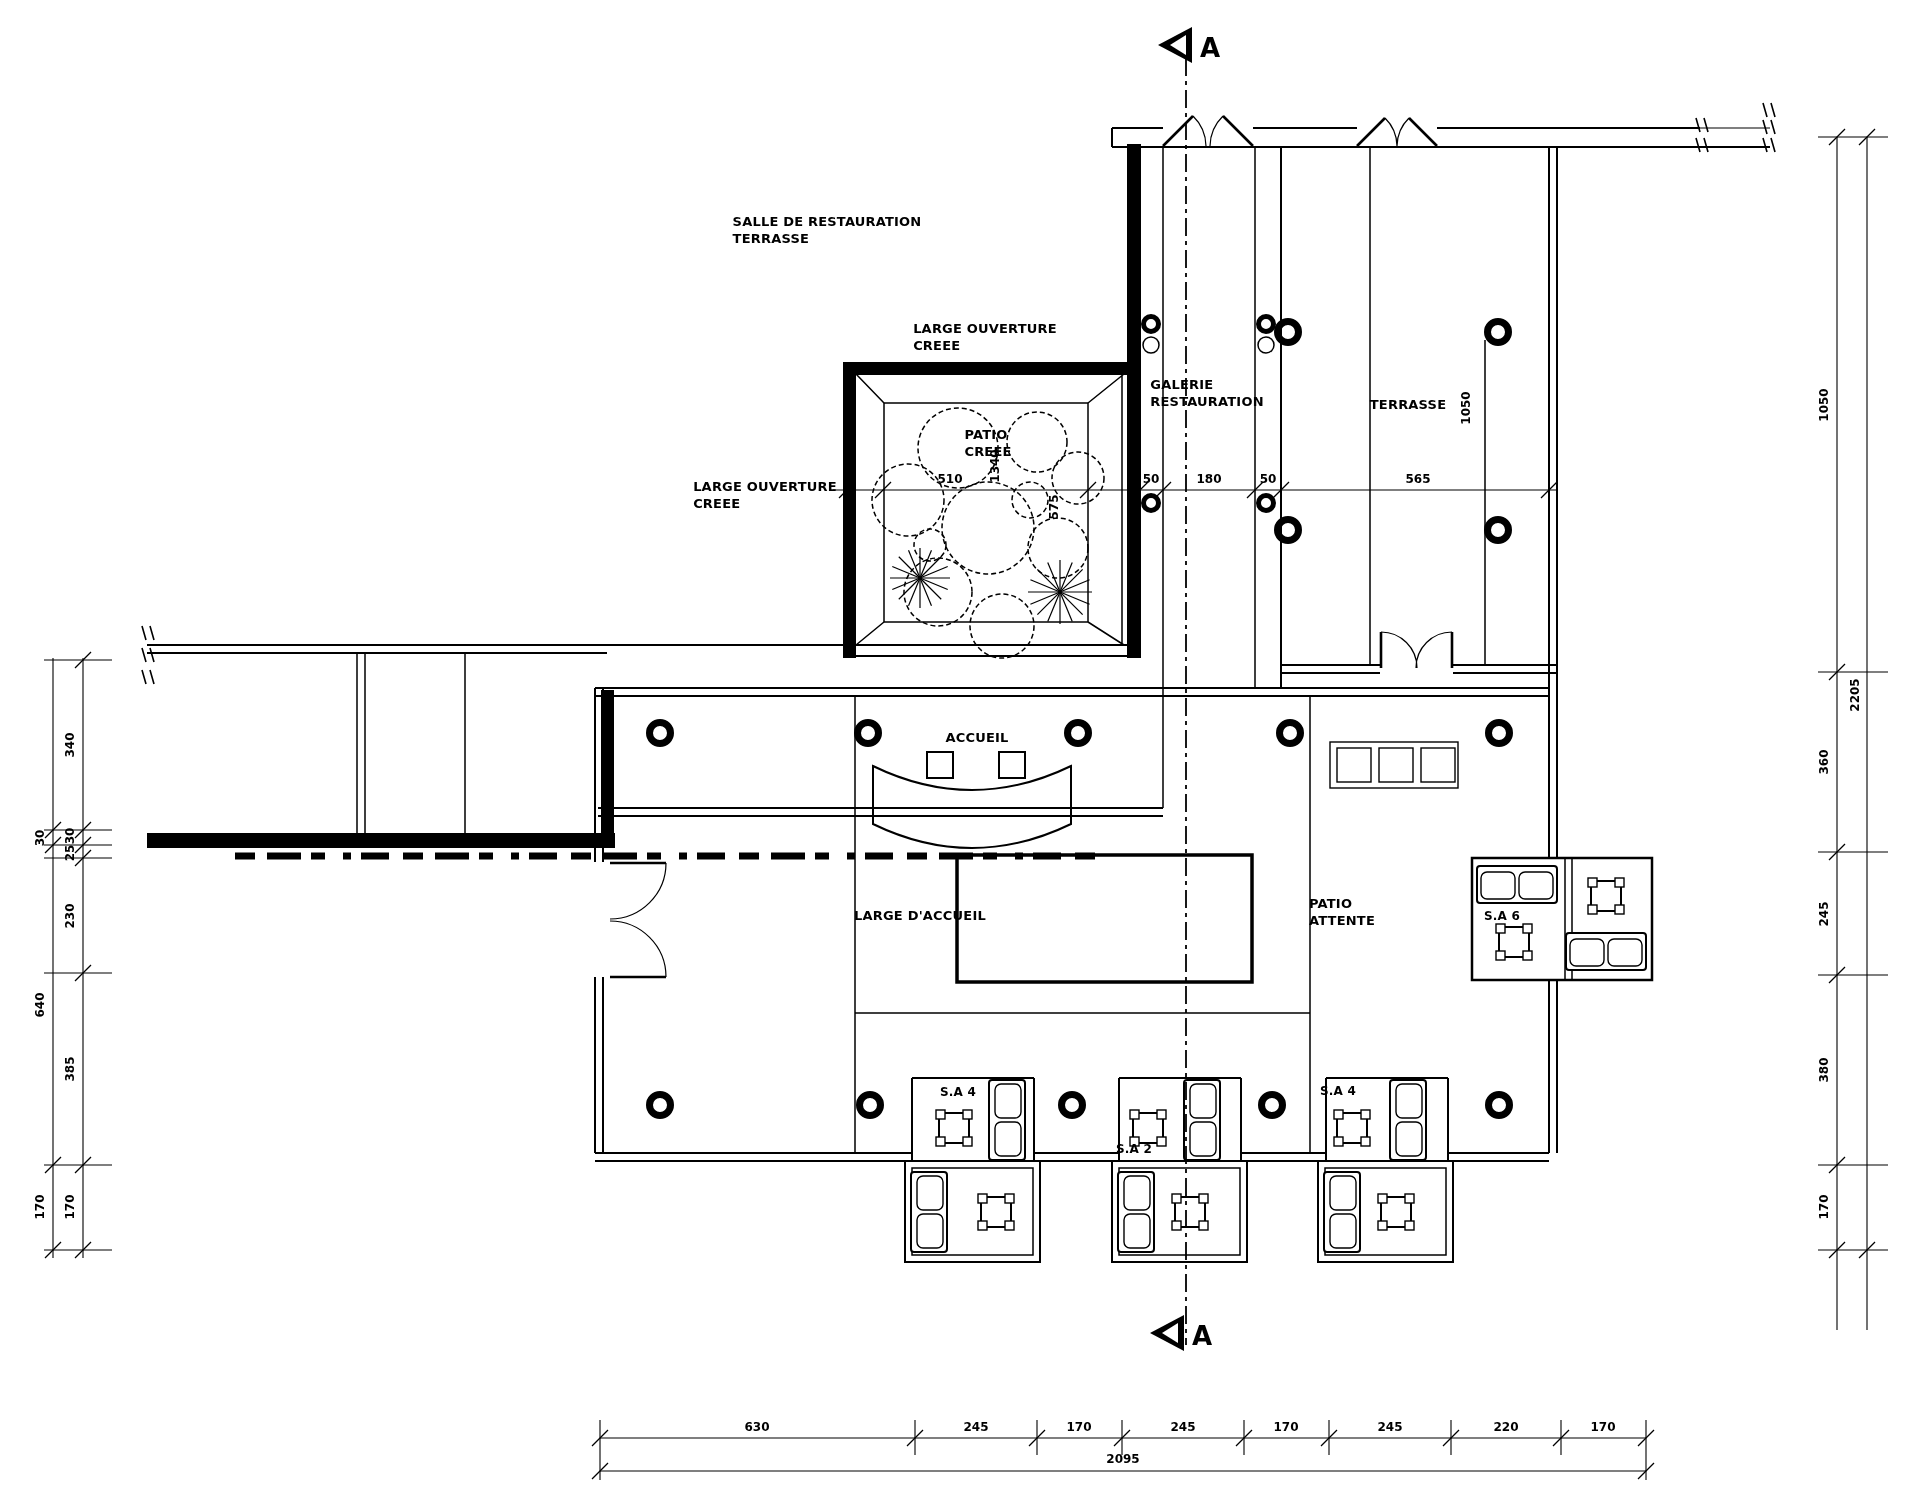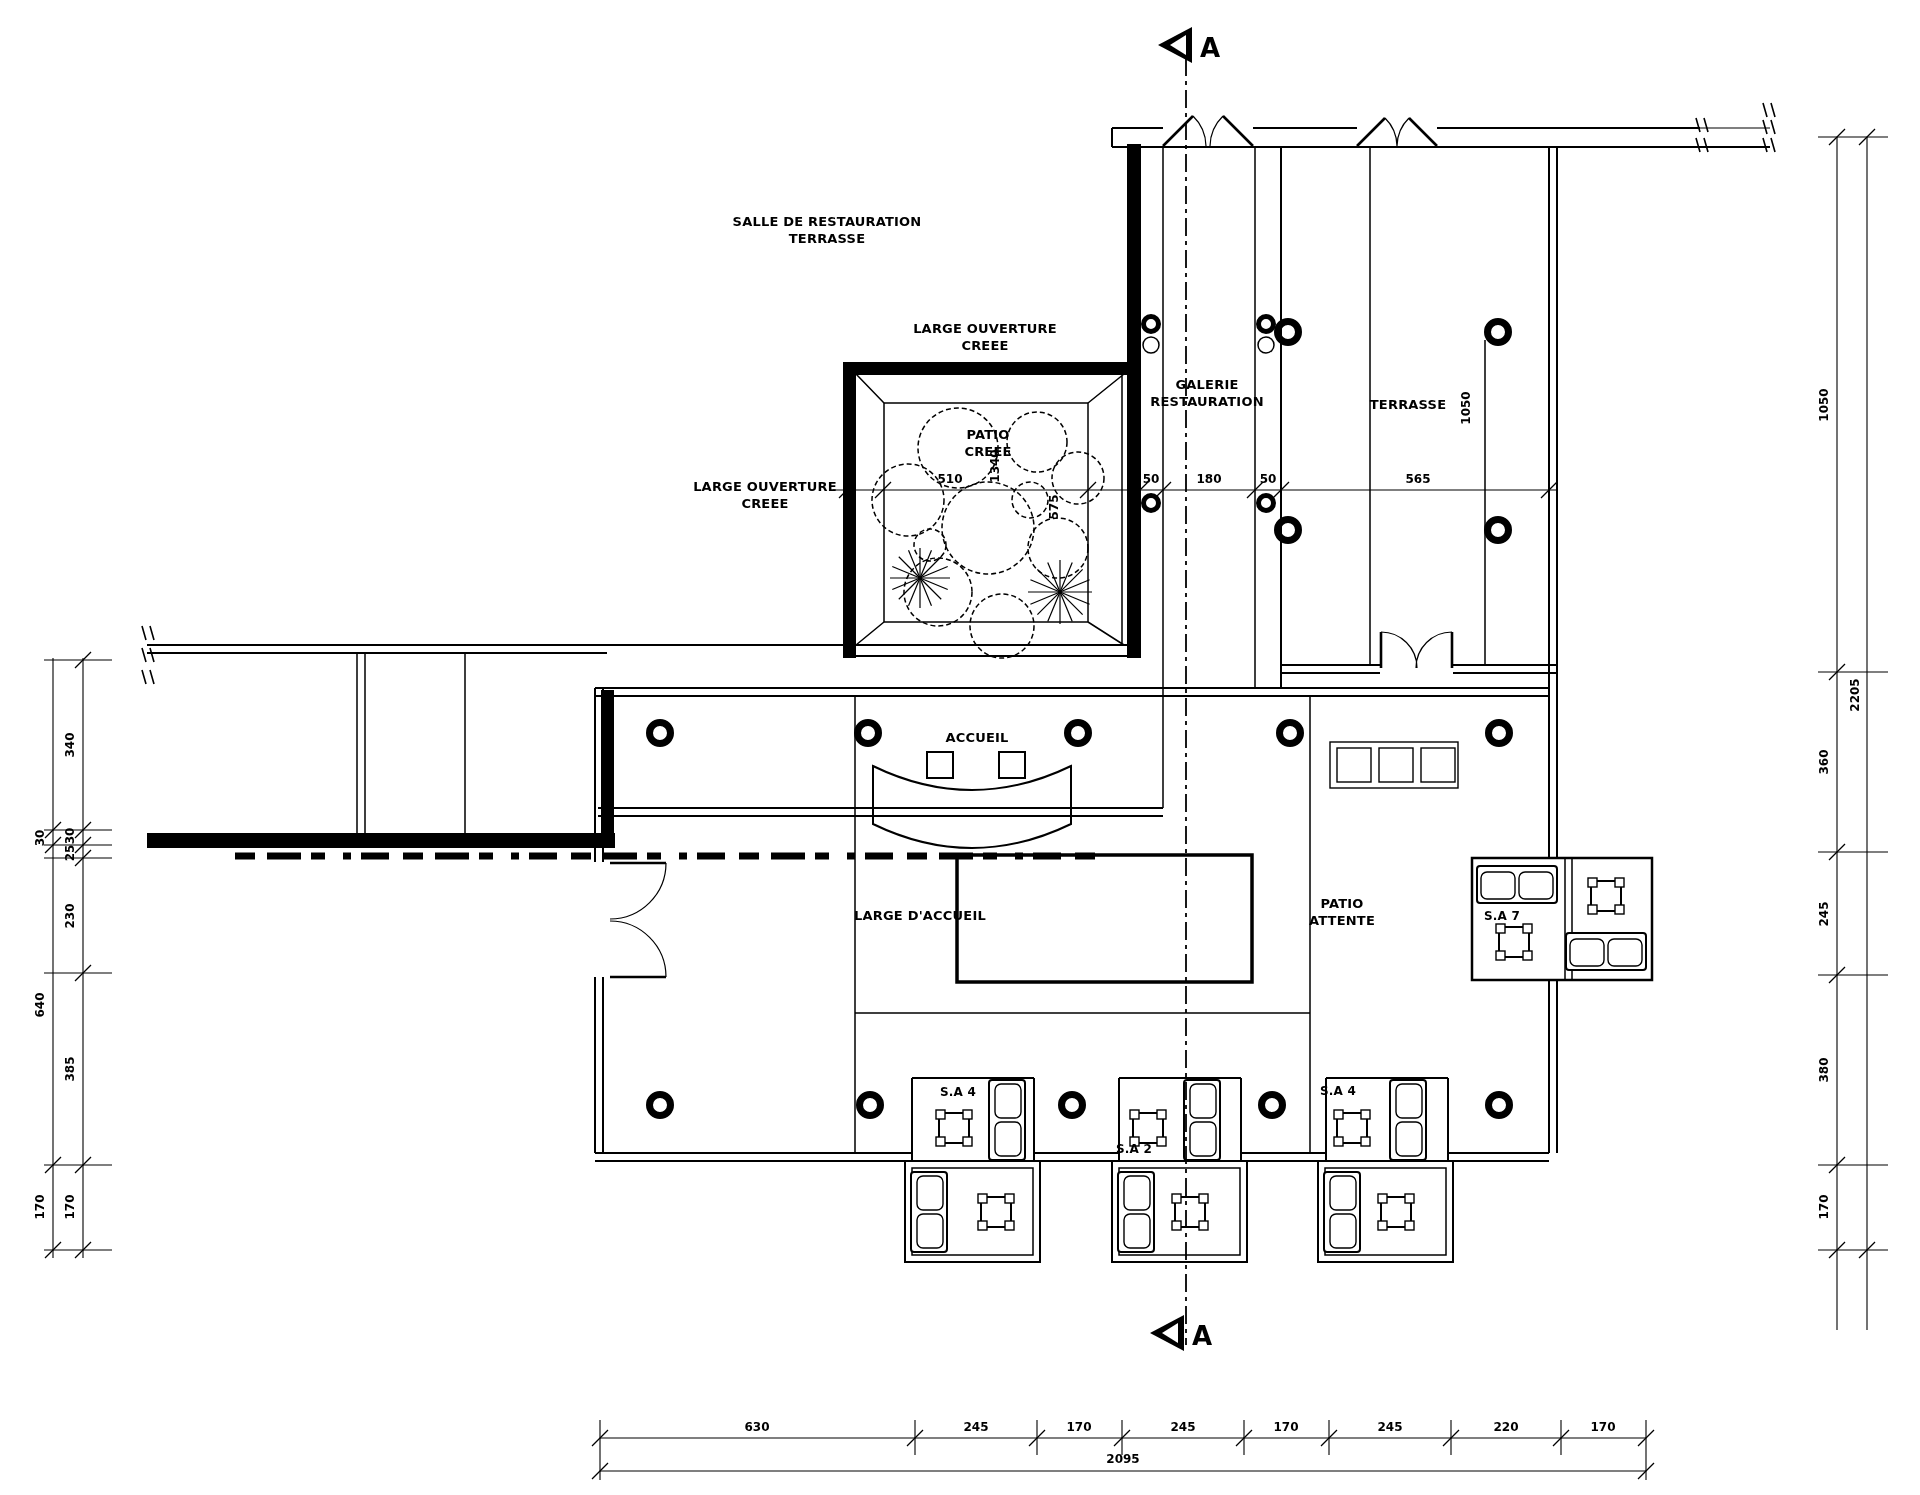--- a/index.html
+++ b/index.html
@@ -1,20 +1,20 @@
 <!DOCTYPE html>
 <html><head>
 <meta charset="utf-8">
 <style>
   html,body{margin:0;padding:0;background:#fff;}
   #plan{position:relative;width:1920px;height:1495px;background:#fff;overflow:hidden;
         font-family:"DejaVu Sans",sans-serif;}
   #plan svg{position:absolute;left:0;top:0;}
   .lbl{position:absolute;transform:translate(-50%,-50%);font:bold 13px "DejaVu Sans",sans-serif;
-       letter-spacing:.2px;line-height:1.3;text-align:center;color:#000;white-space:nowrap;}
+       letter-spacing:.2px;line-height:1.3;text-align:left;color:#000;white-space:nowrap;}
   .lbl.small{font-size:12px;}
   .w2{stroke:#000;stroke-width:2;fill:none;}
   .w25{stroke:#000;stroke-width:2.5;fill:none;}
   .w15{stroke:#000;stroke-width:1.5;fill:none;}
   .w1{stroke:#000;stroke-width:1.1;fill:none;}
   .w35{stroke:#000;stroke-width:3.5;fill:none;}
   .blk{fill:#000;stroke:none;}
   .ticks path{stroke:#000;stroke-width:1.3;fill:none;}
   .brk path{stroke:#000;stroke-width:1.6;fill:none;}
   .burst line{stroke:#000;stroke-width:1.2;}
@@ -340,15 +340,15 @@
 <div class="lbl" style="left:1408px;top:405px">TERRASSE</div>
 <div class="lbl" style="left:977px;top:738px">ACCUEIL</div>
 <div class="lbl" style="left:920px;top:916px">LARGE D'ACCUEIL</div>
 <div class="lbl" style="left:1342px;top:913px">
   <div>PATIO</div>
   <div>ATTENTE</div>
 </div>
 <div class="lbl small" style="left:958px;top:1093px">S.A 4</div>
 <div class="lbl small" style="left:1134px;top:1150px">S.A 2</div>
 <div class="lbl small" style="left:1338px;top:1092px">S.A 4</div>
-<div class="lbl small" style="left:1502px;top:917px">S.A 7</div>
+<div class="lbl small" style="left:1502px;top:917px">S.A 6</div>
 
 </div>
 
 </body></html>

